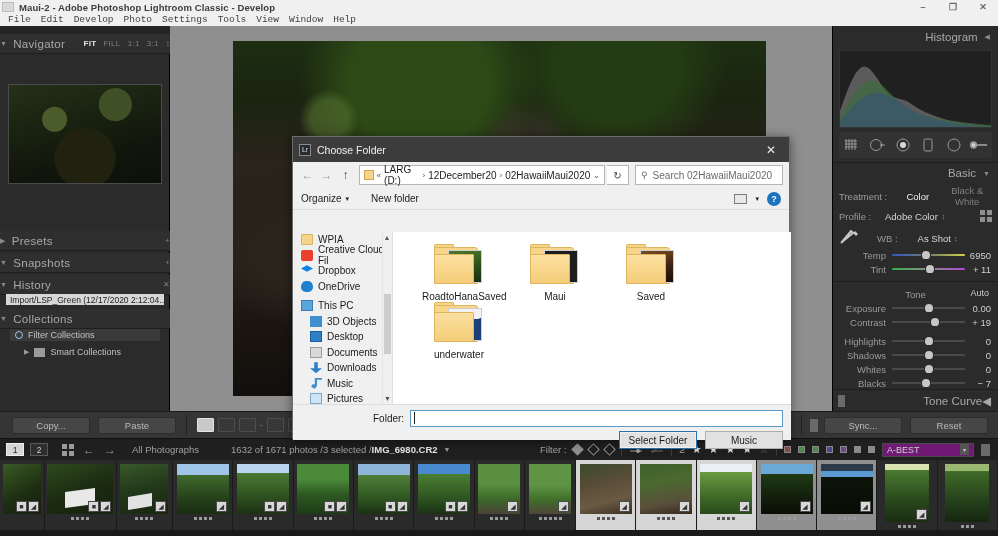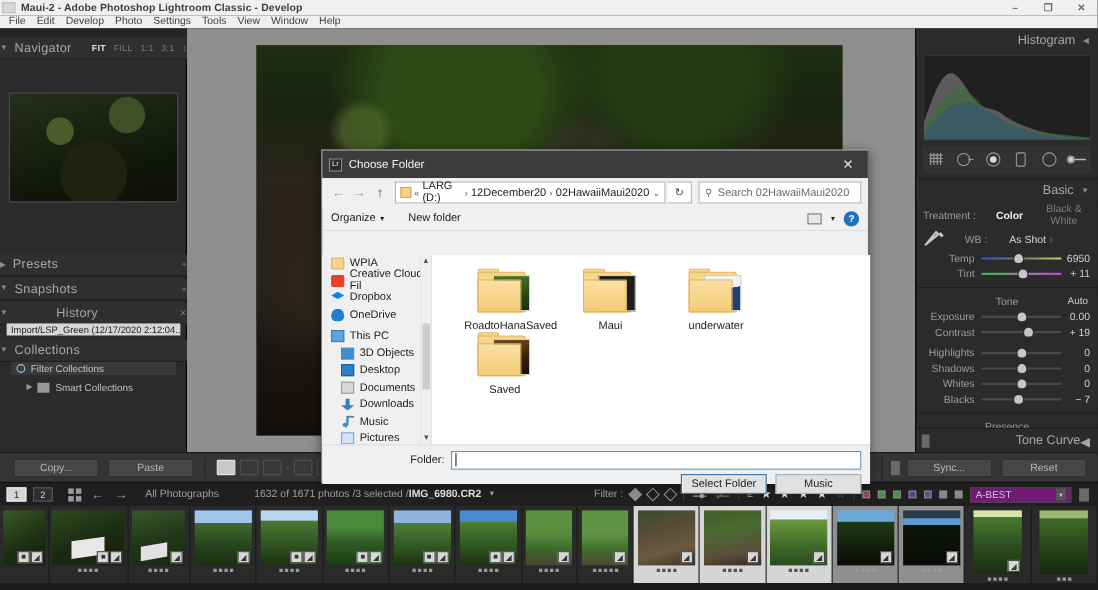--- a/index.html
+++ b/index.html
@@ -24,21 +24,21 @@
   #titlebar .winbtns{ margin-left:auto; display:flex; }
   #titlebar .winbtn{ width:30px;height:14px; display:flex;align-items:center;justify-content:center;
      font-size:9px;color:#6a6a6a; }
 
   
   #menubar{
     position:absolute; left:0; top:14px; width:998px; height:12px;
     background:#f0f0f0; color:#3f3f3f; display:flex; align-items:center;
     font-size:9.5px; padding-left:3px;
   }
-  #menubar .mi{ padding:0 5px; line-height:12px; }
+  #menubar .mi{ padding:0 5px; line-height:12px;font-family:Liberation Mono, monospace; }
 
   
   #app{ position:absolute; left:0; top:26px; width:998px; height:510px; background:#252525; }
 
   
   #leftpanel{
     position:absolute; left:0; top:0; width:170px; height:385px;
     background:#2b2b2b; border-right:1px solid #000;
   }
   .panel-head{
@@ -130,21 +130,21 @@
   .subhead{ text-align:center; font-size:9.5px; color:#9b9b9b; margin-top:7px; position:relative; }
   .subhead .auto{
     position:absolute; right:9px; top:-1px; font-size:9px; color:#cfcfcf;
   }
 
   #treatment{
     display:flex; align-items:center; height:16px; margin:5px 6px 0 6px; font-size:9.5px;
   }
   #treatment .t-lbl{ color:#9b9b9b; width:54px; }
   #treatment .opt{ flex:1; text-align:center; color:#7f7f7f; }
-  #treatment .opt.sel{ color:#f0f0f0; font-weight:bold; }
+  #treatment .opt.sel{ color:#f0f0f0; font-weight:normal; }
 
   #profile{
     display:flex; align-items:center; height:16px; margin:4px 6px 0 6px; font-size:9.5px;
   }
   #profile .p-lbl{ color:#9b9b9b; width:46px; }
   #profile .p-val{ color:#d8d8d8; }
   #profile .p-stepper{ margin-left:4px; font-size:7px; color:#9a9a9a; }
   #profile .grid4{ margin-left:auto; display:grid; grid-template-columns:5px 5px; gap:2px; }
   #profile .grid4 i{ width:5px; height:5px; background:#8f8f8f; display:block; }
 
@@ -406,21 +406,21 @@
     </div>
 
     <div class="panel-head" style="position:absolute;top:227px;width:170px;">
       <span class="tri">▼</span>
       <span class="ttl">Snapshots</span>
       <span class="right">
           <span>+</span>
         </span>
     </div>
 
-    <div class="panel-head" style="position:absolute;top:249px;width:170px;gap:38px;">
+    <div class="panel-head" style="position:absolute;top:249px;width:170px;">
       <span class="tri">▼</span>
       <span class="ttl">History</span>
       <span class="right">
           <span>✕</span>
         </span>
     </div>
     <div style="position:absolute;top:268px;left:6px;width:158px;height:11px;background:#d6d6d6;color:#222;font-size:8.5px;display:flex;align-items:center;padding-left:4px;overflow:hidden;white-space:nowrap;">Import/LSP_Green (12/17/2020 2:12:04...</div>
 
     <div class="panel-head" style="position:absolute;top:283px;width:198px;">
       <span class="tri">▼</span>
@@ -505,20 +505,31 @@
       <span>Basic</span>
       <span class="arw">▼</span>
     </div>
 
     <div id="treatment">
       <span class="t-lbl">Treatment :</span>
       <span class="opt sel">Color</span>
       <span class="opt">Black &amp; White</span>
     </div>
 
+    <div id="profile">
+      <span class="p-lbl">Profile :</span>
+      <span class="p-val">Adobe Color</span>
+      <span class="p-stepper">↕</span>
+      <span class="grid4">
+          <i></i>
+          <i></i>
+          <i></i>
+          <i></i>
+        </span>
+    </div>
 
     <div id="wbrow">
       <span class="eyed">
         <svg width="20" height="14" viewBox="0 0 20 14">
             <path d="M16 1l3 3-2 2-3-3z" fill="#c6c6c6"></path>
             <path d="M14 3L3 12l-1 1 1-1 9-11z" stroke="#c6c6c6" stroke-width="2" fill="none"></path>
           </svg>
       </span>
       <span class="wb-lbl">WB :</span>
       <span class="wb-val">As Shot</span>
@@ -1068,34 +1079,34 @@
             </span>
             <span class="folder-front"></span>
           </span>
           <span class="fname">Maui</span>
         </div>
 
         <div class="fcell">
           <span class="ficon">
             <span class="folder-tab"></span>
               <span class="folder-back"></span>
+            <span class="folder-page" style="background:linear-gradient(170deg,#7a4a22,#3a2010 55%,#1a0f08);"></span>
+            <span class="folder-front"></span>
+          </span>
+          <span class="fname">Saved</span>
+        </div>
+
+        <div class="fcell">
+          <span class="ficon">
+            <span class="folder-tab"></span>
+              <span class="folder-back"></span>
             <span class="folder-page" style="background:linear-gradient(170deg,#f2f2f2 0 40%,#1d3f7a 41%);"></span>
             <span class="folder-front"></span>
           </span>
           <span class="fname">underwater</span>
-        </div>
-
-        <div class="fcell">
-          <span class="ficon">
-            <span class="folder-tab"></span>
-              <span class="folder-back"></span>
-            <span class="folder-page" style="background:linear-gradient(170deg,#7a4a22,#3a2010 55%,#1a0f08);"></span>
-            <span class="folder-front"></span>
-          </span>
-          <span class="fname">Saved</span>
         </div>
 
       </div>
     </div>
 
     <div id="dlg-footer">
       <div id="folderrow">
         <span class="flab">Folder:</span>
         <span id="folderinput">
           <span></span>

